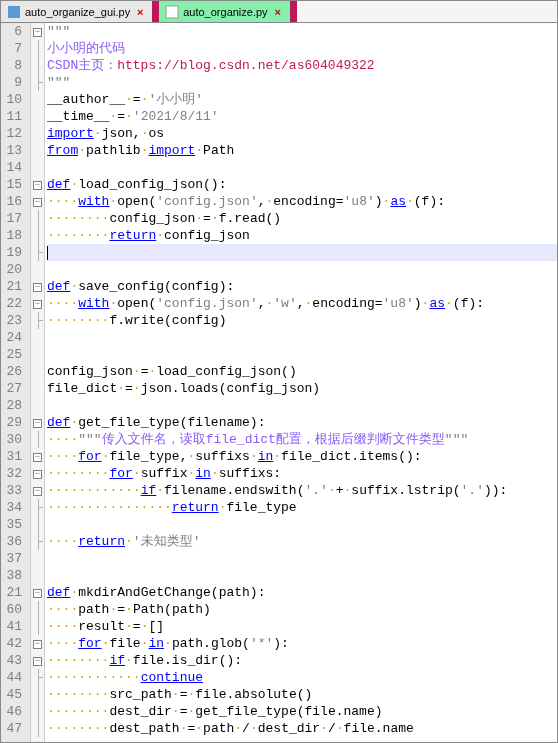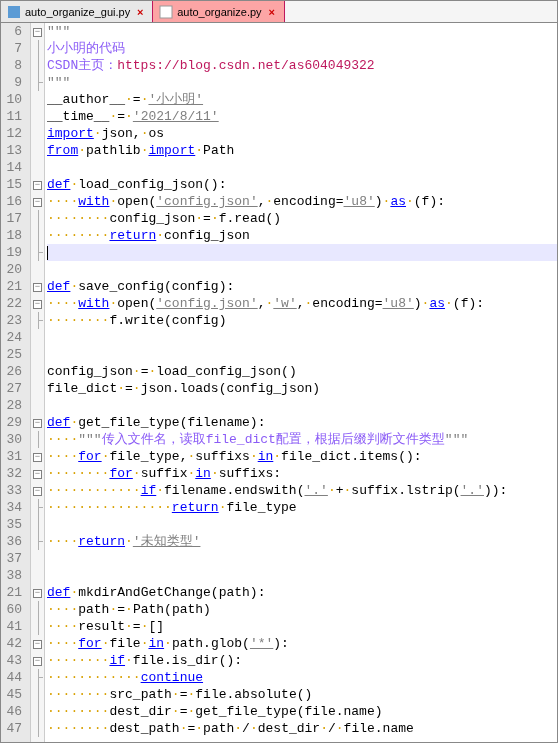--- a/index.html
+++ b/index.html
@@ -17,27 +17,27 @@
     background: #f5f5f5;
     border-bottom: 1px solid #888;
     height: 22px;
     align-items: stretch;
   }
   .tab {
     display: flex;
     align-items: center;
     gap: 4px;
     padding: 2px 6px;
-    border-right: 1px solid #be185d;
+    border-right: 7px solid #be185d;
     font-family: Tahoma, Arial, sans-serif;
     font-size: 11px;
     cursor: pointer;
   }
   .tab.inactive { background: #e8e8e8; }
-  .tab.active { background: #fca5a5; }
+  .tab.active { background: #86efac; }
   .tab-icon {
     width: 14px; height: 14px;
     display: inline-block;
   }
   .tab-icon-blue svg rect { fill: #5b9bd5; }
   .tab-icon-white svg rect { fill: #fff; stroke:#999; stroke-width:1; }
   .tab-close {
     width: 12px; height: 12px;
     display: inline-flex; align-items:center; justify-content:center;
     color: #c00;
@@ -79,21 +79,21 @@
   .fold-bar { position:absolute; left:7px; top:0; bottom:0; width:0; border-left:1px solid #b0b0b0;}
   .fold-end { position:absolute; left:7px; top:0; width:5px; height:9px; border-left:1px solid #b0b0b0; border-bottom:1px solid #b0b0b0;}
 
   
   .current-line { background: #e8e8ff; } 
   .docstr { color: #8b5cf6; }      
   .docstr-link { color: #be185d; }
   .kw  { color: #0000ff; text-decoration: underline; }
   .ws  { color: #d8a000; }
   .tripleq { color: #808080; }
-  .gray { color:#808080;text-decoration:underline;}
+  .gray { color:#808080;}
   .black{color:#000;}
 
   .caret { display:inline-block; width:1px; height:14px; background:#000; vertical-align:middle;}
 </style>
 </head>
 <body>
 
 <div class="tabbar" id="tabbar">
     <div class="tab inactive">
       <span class="tab-icon tab-icon-blue"><svg width="14" height="14">

